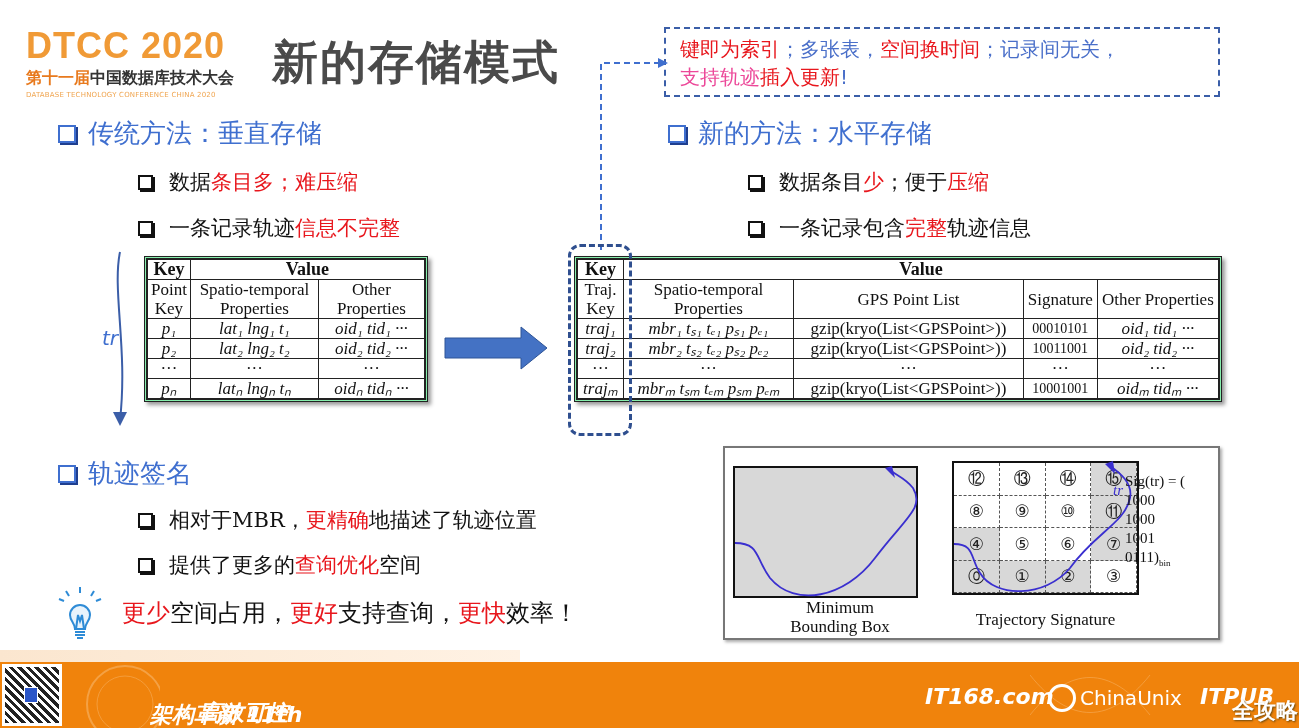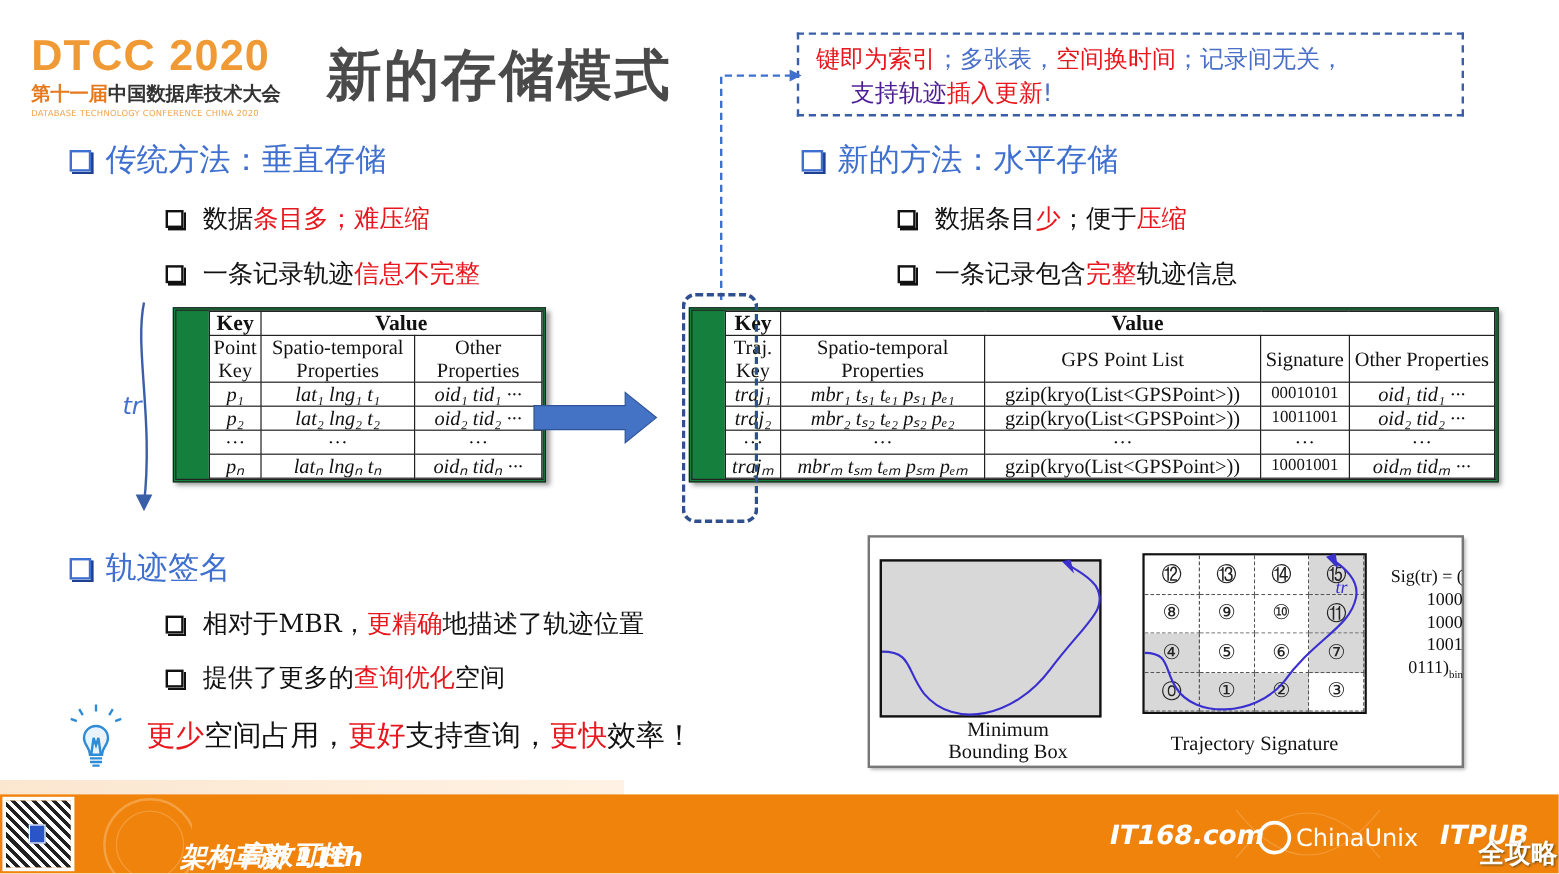--- a/index.html
+++ b/index.html
@@ -19,21 +19,21 @@
   
   .sec-head { font-size: 26px; color: #3f6fcf; white-space: nowrap; display: flex; align-items: center; }
   .sq-blue { width: 18px; height: 18px; border: 2px solid #3f6fcf; box-shadow: 2px 2px 0 #1f3f8f; margin-right: 12px; display: inline-block; }
   .bullet { font-family: "DejaVu Serif", serif; font-size: 21px; color: #111; white-space: nowrap; display: flex; align-items: center; }
   .sq-black { width: 15px; height: 15px; border: 2px solid #111; box-shadow: 2px 2px 0 #111; margin-right: 16px; display: inline-block; }
 
   
   table.kv { border-collapse: collapse; font-family: "Liberation Serif", serif; font-size: 17px; color: #111; background: #fff; }
   table.kv td, table.kv th { border: 1px solid #222; text-align: center; padding: 0 3px; line-height: 19px; white-space: nowrap; }
   table.kv th { font-weight: bold; font-size: 18px; }
-  .tbl-wrap { border: 3px double #222; box-shadow: 3px 3px 4px #999; background: #15803d; padding-left: 27px; }
+  .tbl-wrap { border: 3px double #222; box-shadow: 3px 3px 4px #999; background: #86efac; }
   .it { font-style: italic; }
 
   
   .footer { left: 0; top: 662px; width: 1299px; height: 66px; background: #f0830c; }
   .footer-fade { left: 0; top: 650px; width: 520px; height: 14px; background: linear-gradient(to right, #fbe6cf, #fff2e4); }
   .qr { left: 2px; top: 664px; width: 60px; height: 62px; background: repeating-linear-gradient(45deg,#222 0 3px,#fff 3px 6px); border: 3px solid #fff; }
   .qr-center { left: 24px; top: 687px; width: 14px; height: 16px; background: #2a55c8; border: 1px solid #fff; }
   .slogan1 { left: 150px; top: 700px; font-size: 22px; font-style: italic; font-weight: bold; color: #fff; white-space: nowrap; }
   .slogan2 { left: 200px; top: 698px; font-size: 22px; font-style: italic; font-weight: bold; color: #fff; white-space: nowrap; }
   .sponsor { font-style: italic; font-weight: bold; color: #fff; white-space: nowrap; }
@@ -41,21 +41,21 @@
 </head>
 <body>
 
 <div class="abs logo-main">DTCC 2020</div>
 <div class="abs logo-sub"><span>第十一届</span><span class="dark">中国数据库技术大会</span></div>
 <div class="abs logo-eng">DATABASE TECHNOLOGY CONFERENCE CHINA 2020</div>
 <div class="abs page-title">新的存储模式</div>
 
 <div class="abs callout">
   <div><span style="color: rgb(232, 23, 29);">键即为索引</span><span style="color: rgb(74, 111, 201);">；多张表，</span><span style="color: rgb(232, 23, 29);">空间换时间</span><span style="color: rgb(74, 111, 201);">；记录间无关，</span></div>
-  <div><span style="color: #4c1d95; margin-left: 29px;">支持轨迹</span><span style="color: rgb(232, 23, 29);">插入更新</span><span style="color: rgb(74, 111, 201);">!</span></div>
+  <div><span style="color: #ec4899;">支持轨迹</span><span style="color: rgb(232, 23, 29);">插入更新</span><span style="color: rgb(74, 111, 201);">!</span></div>
 </div>
 
 <svg class="abs" style="left:590px;top:55px;" width="80" height="195">
   <path d="M11 195 L11 8 L70 8" fill="none" stroke="#3f6fcf" stroke-width="2" stroke-dasharray="6,4"></path>
   <polygon points="68,3 78,8 68,13" fill="#3f6fcf"></polygon>
 </svg>
 
 <div class="abs sec-head" style="left:58px;top:116px;">
   <span class="sq-blue"></span>
   <span>传统方法：垂直存储</span>
@@ -238,21 +238,21 @@
       <div style="display: flex; align-items: center; justify-content: center; font-size: 17px; color: rgb(34, 34, 34); border-right: 1px dashed rgb(85, 85, 85); border-bottom: 1px dashed rgb(85, 85, 85); background: rgb(216, 216, 216);">⓪</div>
       <div style="display: flex; align-items: center; justify-content: center; font-size: 17px; color: rgb(34, 34, 34); border-right: 1px dashed rgb(85, 85, 85); border-bottom: 1px dashed rgb(85, 85, 85); background: rgb(216, 216, 216);">①</div>
       <div style="display: flex; align-items: center; justify-content: center; font-size: 17px; color: rgb(34, 34, 34); border-right: 1px dashed rgb(85, 85, 85); border-bottom: 1px dashed rgb(85, 85, 85); background: rgb(216, 216, 216);">②</div>
       <div style="display: flex; align-items: center; justify-content: center; font-size: 17px; color: rgb(34, 34, 34); border-right: 1px dashed rgb(85, 85, 85); border-bottom: 1px dashed rgb(85, 85, 85); background: rgb(255, 255, 255);">③</div>
     </div>
   <svg width="497" height="194" style="position:absolute;left:0;top:0;pointer-events:none;">
     <path d="M229 96 C250 96 245 110 255 125 C270 150 320 150 345 120 C370 85 400 75 405 50 C408 35 395 25 385 18" fill="none" stroke="#3a2fcf" stroke-width="1.8"></path>
     <polygon points="380,16 390,26 388,13" fill="#3a2fcf"></polygon>
   </svg>
   <div style="position:absolute;left:388px;top:34px;font-family:'Liberation Serif',serif;font-style:italic;font-size:15px;color:#3a2fcf;">tr</div>
-  <div style="position:absolute;left:414px;top:24px;font-family:'Liberation Serif',serif;font-size:15px;color:#111;line-height:19px;text-align:right;width:80px;">
+  <div style="position:absolute;left:400px;top:24px;font-family:'Liberation Serif',serif;font-size:15px;color:#111;line-height:19px;text-align:left;width:80px;">
     <div>Sig(tr) = (</div>
     <div>1000</div>
     <div>1000</div>
     <div>1001</div>
     <div><span>0111)</span><sub style="font-size:9px">bin</sub></div>
   </div>
   <div style="position:absolute;left:40px;top:150px;width:150px;text-align:center;font-family:'Liberation Serif',serif;font-size:17px;line-height:19px;color:#111;">
     <div>Minimum</div>
     <div>Bounding Box</div>
   </div>

